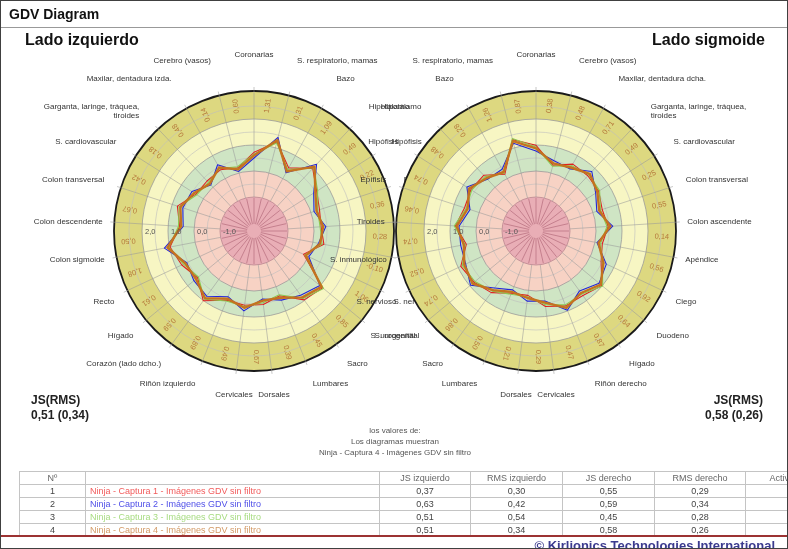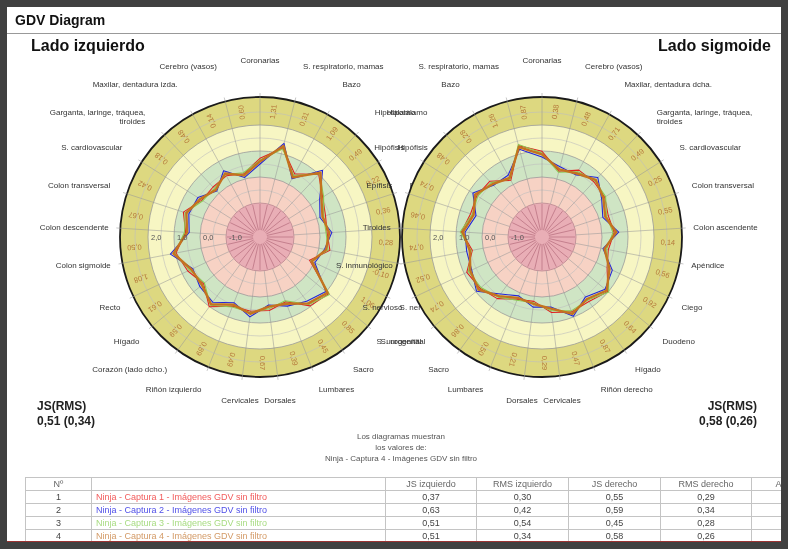--- a/index.html
+++ b/index.html
@@ -1,16 +1,16 @@
 <!DOCTYPE html>
 <html><head>
 <meta charset="utf-8">
 <style>
   html,body{margin:0;padding:0;background:#e9e9e9;}
-  .page{position:relative;width:788px;height:549px;background:#ffffff;border:7px solid #404040;
+  .page{position:relative;width:788px;height:549px;background:#ffffff;border:1px solid #404040;
         font-family:"Liberation Sans",sans-serif;overflow:hidden;box-sizing:border-box;}
   .title{position:absolute;left:8px;top:5px;font-size:14px;font-weight:bold;color:#111;}
   .title-rule{position:absolute;left:0;top:26px;width:788px;border-top:1px solid #999;}
   .subrow{position:absolute;left:24px;top:30px;width:740px;display:flex;justify-content:space-between;
           font-weight:bold;font-size:16px;color:#111;}
   #charts{position:absolute;left:0;top:42px;}
   .js-block{position:absolute;top:392px;font-size:12px;font-weight:bold;color:#222;line-height:15px;}
   .js-left{left:30px;}
   .js-right{right:24px;text-align:right;}
   .note{position:absolute;top:424px;left:0;width:788px;text-align:center;font-size:8px;color:#555;line-height:11px;}
@@ -295,22 +295,22 @@
   <div class="js-block js-left">
     <div>JS(RMS)</div>
     <div>0,51 (0,34)</div>
   </div>
   <div class="js-block js-right">
     <div>JS(RMS)</div>
     <div>0,58 (0,26)</div>
   </div>
 
   <div class="note">
+    <div>los valores de:</div>
     <div>Los diagramas muestran</div>
-    <div>los valores de:</div>
     <div>Ninja - Captura 4 - Imágenes GDV sin filtro</div>
   </div>
 
   <table class="captures">
     <thead>
         <tr id="tbl-head">
           <th style="width: 57px;">Nº</th>
           <th style="width: 285px;"></th>
           <th style="width: 82px;">JS izquierdo</th>
           <th style="width: 83px;">RMS izquierdo</th>

